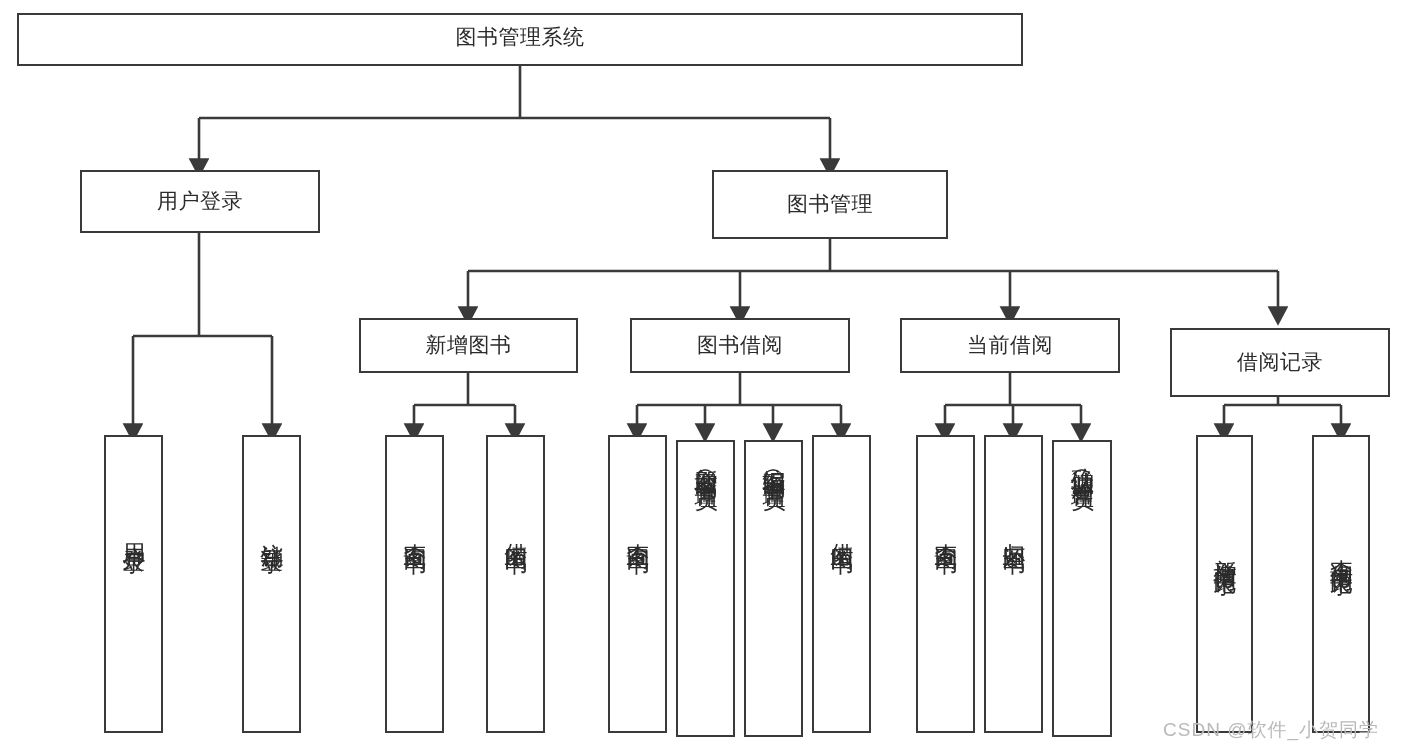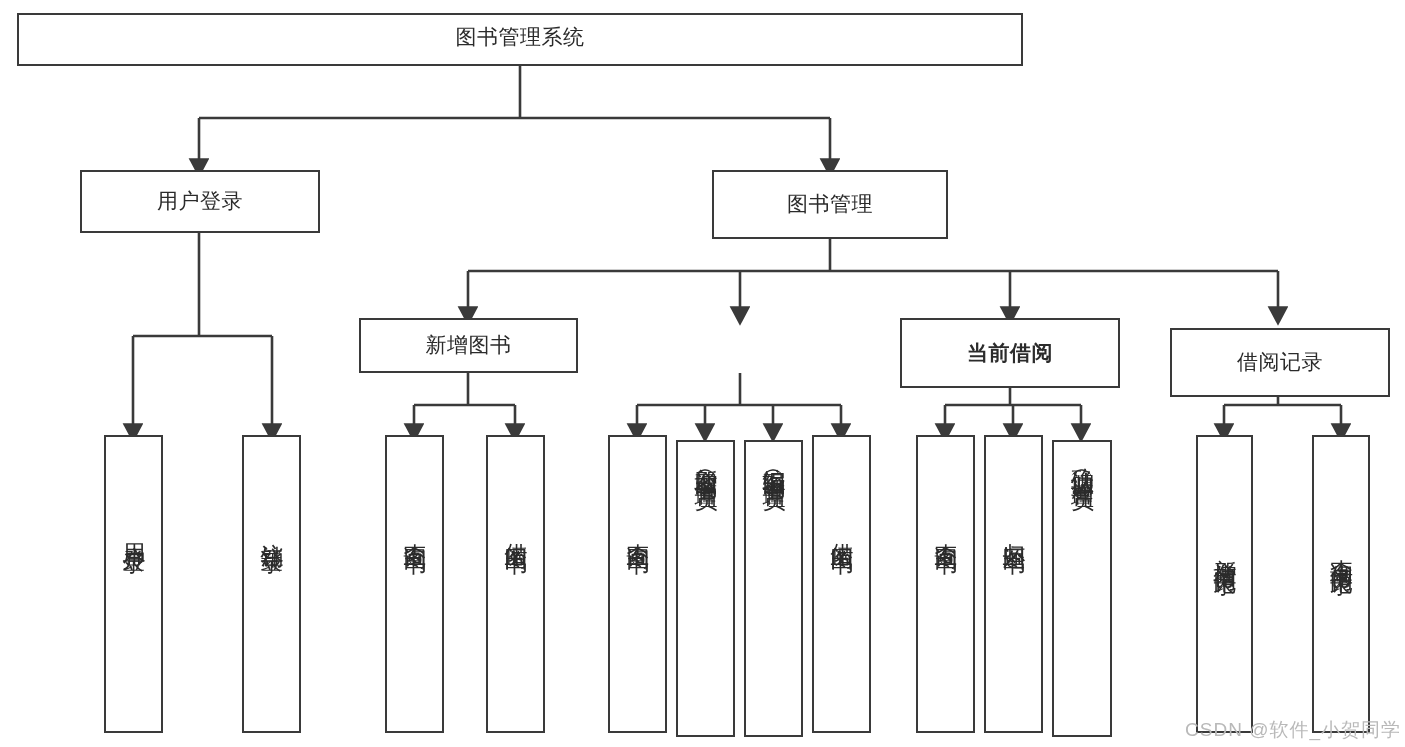--- a/index.html
+++ b/index.html
@@ -49,21 +49,21 @@
     letter-spacing:3px;
     color:#2b2b2b;
     white-space:nowrap;
   }
   .leaf.tall{ align-items:flex-start; }
   .leaf.mid .lbl{ margin-top:80px; }
   .leaf.mid2 .lbl{ margin-top:96px; }
 
   .watermark{
     position:absolute;
-    right:4px;
+    right:26px;
     bottom:4px;
     font-size:19px;
     color:#b9b9b9;
     letter-spacing:1px;
     white-space:nowrap;
     pointer-events:none;
   }
 </style>
 </head>
 <body>
@@ -131,21 +131,24 @@
   <div class="node" style="left:80px;top:170px;width:240px;height:63px;">
     <span class="lbl">用户登录</span>
   </div>
   <div class="node" style="left:712px;top:170px;width:236px;height:69px;">
     <span class="lbl">图书管理</span>
   </div>
 
   <div class="node" style="left:359px;top:318px;width:219px;height:55px;">
     <span class="lbl">新增图书</span>
   </div>
-  <div class="node" style="left:900px;top:318px;width:220px;height:70px;font-weight:bold;">
+  <div class="node" style="left:630px;top:318px;width:220px;height:55px;">
+    <span class="lbl">图书借阅</span>
+  </div>
+  <div class="node" style="left:900px;top:318px;width:220px;height:55px;">
     <span class="lbl">当前借阅</span>
   </div>
   <div class="node" style="left:1170px;top:328px;width:220px;height:69px;">
     <span class="lbl">借阅记录</span>
   </div>
 
   <div class="leaf mid" style="left:104px;top:435px;width:59px;height:298px;">
     <span class="lbl">用户登录</span>
   </div>
   <div class="leaf mid" style="left:242px;top:435px;width:59px;height:298px;">

